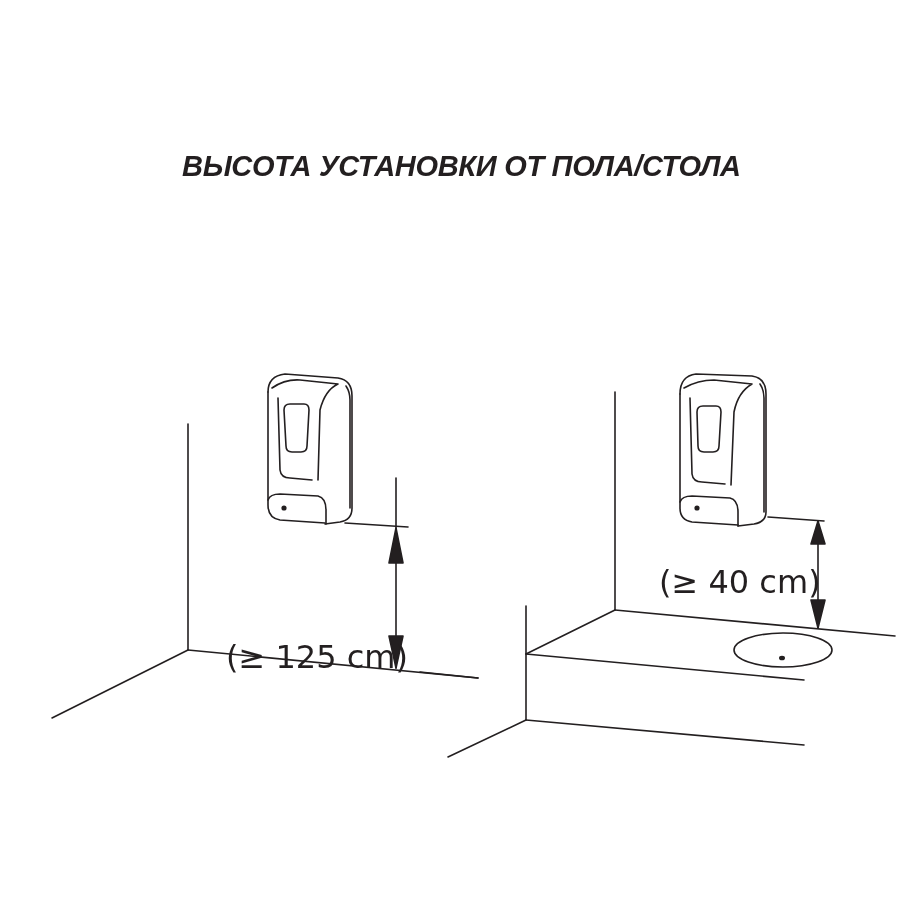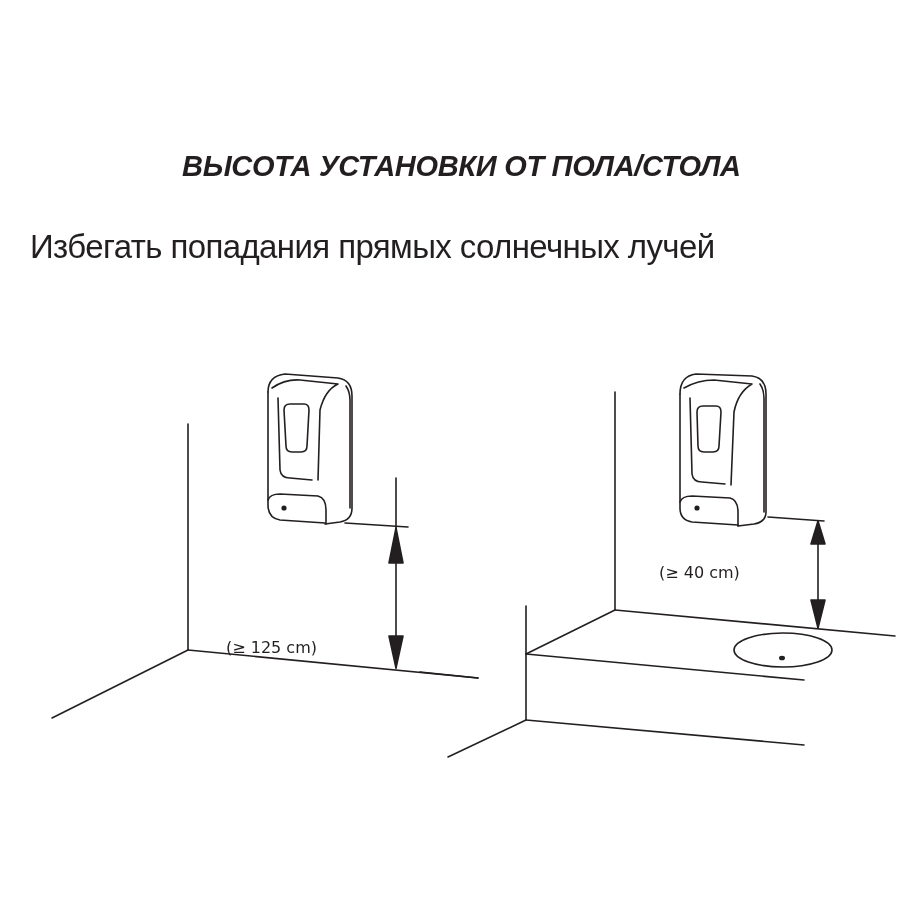--- a/index.html
+++ b/index.html
@@ -10,30 +10,29 @@
     font-size: 29px; letter-spacing: -0.3px; color: #231f20; white-space: nowrap; margin-left: 35px;
   }
   .desc {
     position: absolute; left: 30px; top: 222px; width: 840px;
     font-family: "Liberation Sans", sans-serif; font-size: 33px; line-height: 50px;
     color: #231f20; letter-spacing: -0.6px;
   }
   .desc span { display: block; white-space: nowrap; }
   svg.drawing { position: absolute; left: 0; top: 0; }
   .dim-label {
-    position: absolute; font-family: "DejaVu Sans", sans-serif; font-size: 16px; color: #231f20; white-space: nowrap;
+    position: absolute; font-family: "DejaVu Sans", sans-serif; font-size: 32px; color: #231f20; white-space: nowrap;
   }
 </style>
 </head>
 <body>
 
 <div class="title">ВЫСОТА УСТАНОВКИ ОТ ПОЛА/СТОЛА</div>
 
 <div class="desc">
-  <span>Избегать попадания прямых солнечных лучей</span>
 </div>
 
 <svg class="drawing" width="900" height="900" viewBox="0 0 900 900" fill="none" stroke="#231f20" stroke-width="1.6" stroke-linecap="round" stroke-linejoin="round">
 
   <g>
     <line x1="188" y1="424" x2="188" y2="650"></line>
     <line x1="188" y1="650" x2="52" y2="718"></line>
     <line x1="188" y1="650" x2="478" y2="678"></line>
   </g>
 

